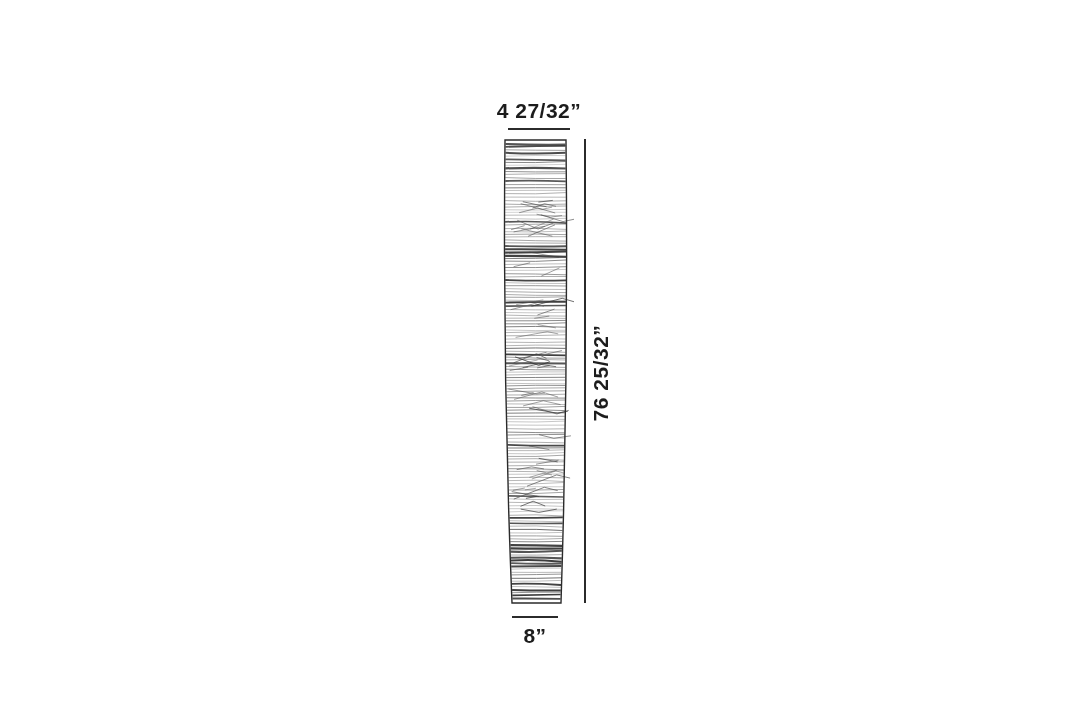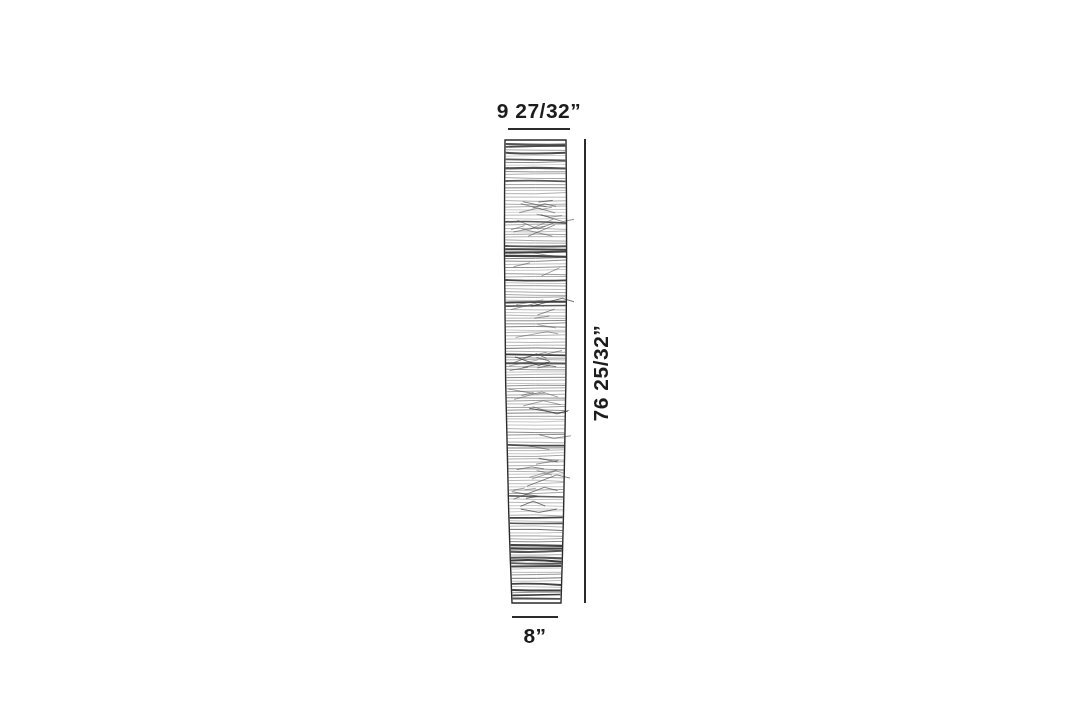--- a/index.html
+++ b/index.html
@@ -39,21 +39,21 @@
     top: 136px;
     width: 76px;
     height: 472px;
   }
 </style>
 </head>
 <body>
 
 <div class="canvas">
 
-  <div class="dim-label" style="left:459px; top:99px; width:160px;">9 27/32”</div>
+  <div class="dim-label" style="left:459px; top:99px; width:160px;">4 27/32”</div>
   <div class="dim-line" style="left:508px; top:128px; width:62px; height:2px;"></div>
 
   <svg class="lamp-svg" id="lamp-svg" viewBox="0 0 76 472">
       <path d="M 7.6 8.0 Q 37.5 9.0 67.4 8.6" fill="none" stroke="rgb(65,65,65)" stroke-width="2.14" opacity="0.9"></path>
       <path d="M 7.5 10.9 Q 37.5 10.1 67.5 9.9" fill="none" stroke="rgb(57,57,57)" stroke-width="1.61" opacity="0.9"></path>
       <path d="M 7.5 13.8 Q 37.5 14.3 67.5 14.4" fill="none" stroke="rgb(75,75,75)" stroke-width="0.62" opacity="0.86"></path>
       <path d="M 7.5 16.8 Q 37.5 18.0 67.5 16.8" fill="none" stroke="rgb(56,56,56)" stroke-width="2.01" opacity="0.9"></path>
       <path d="M 7.4 20.2 Q 37.5 19.1 67.6 19.6" fill="none" stroke="rgb(132,132,132)" stroke-width="0.60" opacity="0.67"></path>
       <path d="M 7.4 23.3 Q 37.5 24.1 67.6 24.3" fill="none" stroke="rgb(71,71,71)" stroke-width="1.82" opacity="0.9"></path>
       <path d="M 7.4 26.4 Q 37.5 27.2 67.6 25.5" fill="none" stroke="rgb(88,88,88)" stroke-width="0.80" opacity="0.89"></path>

